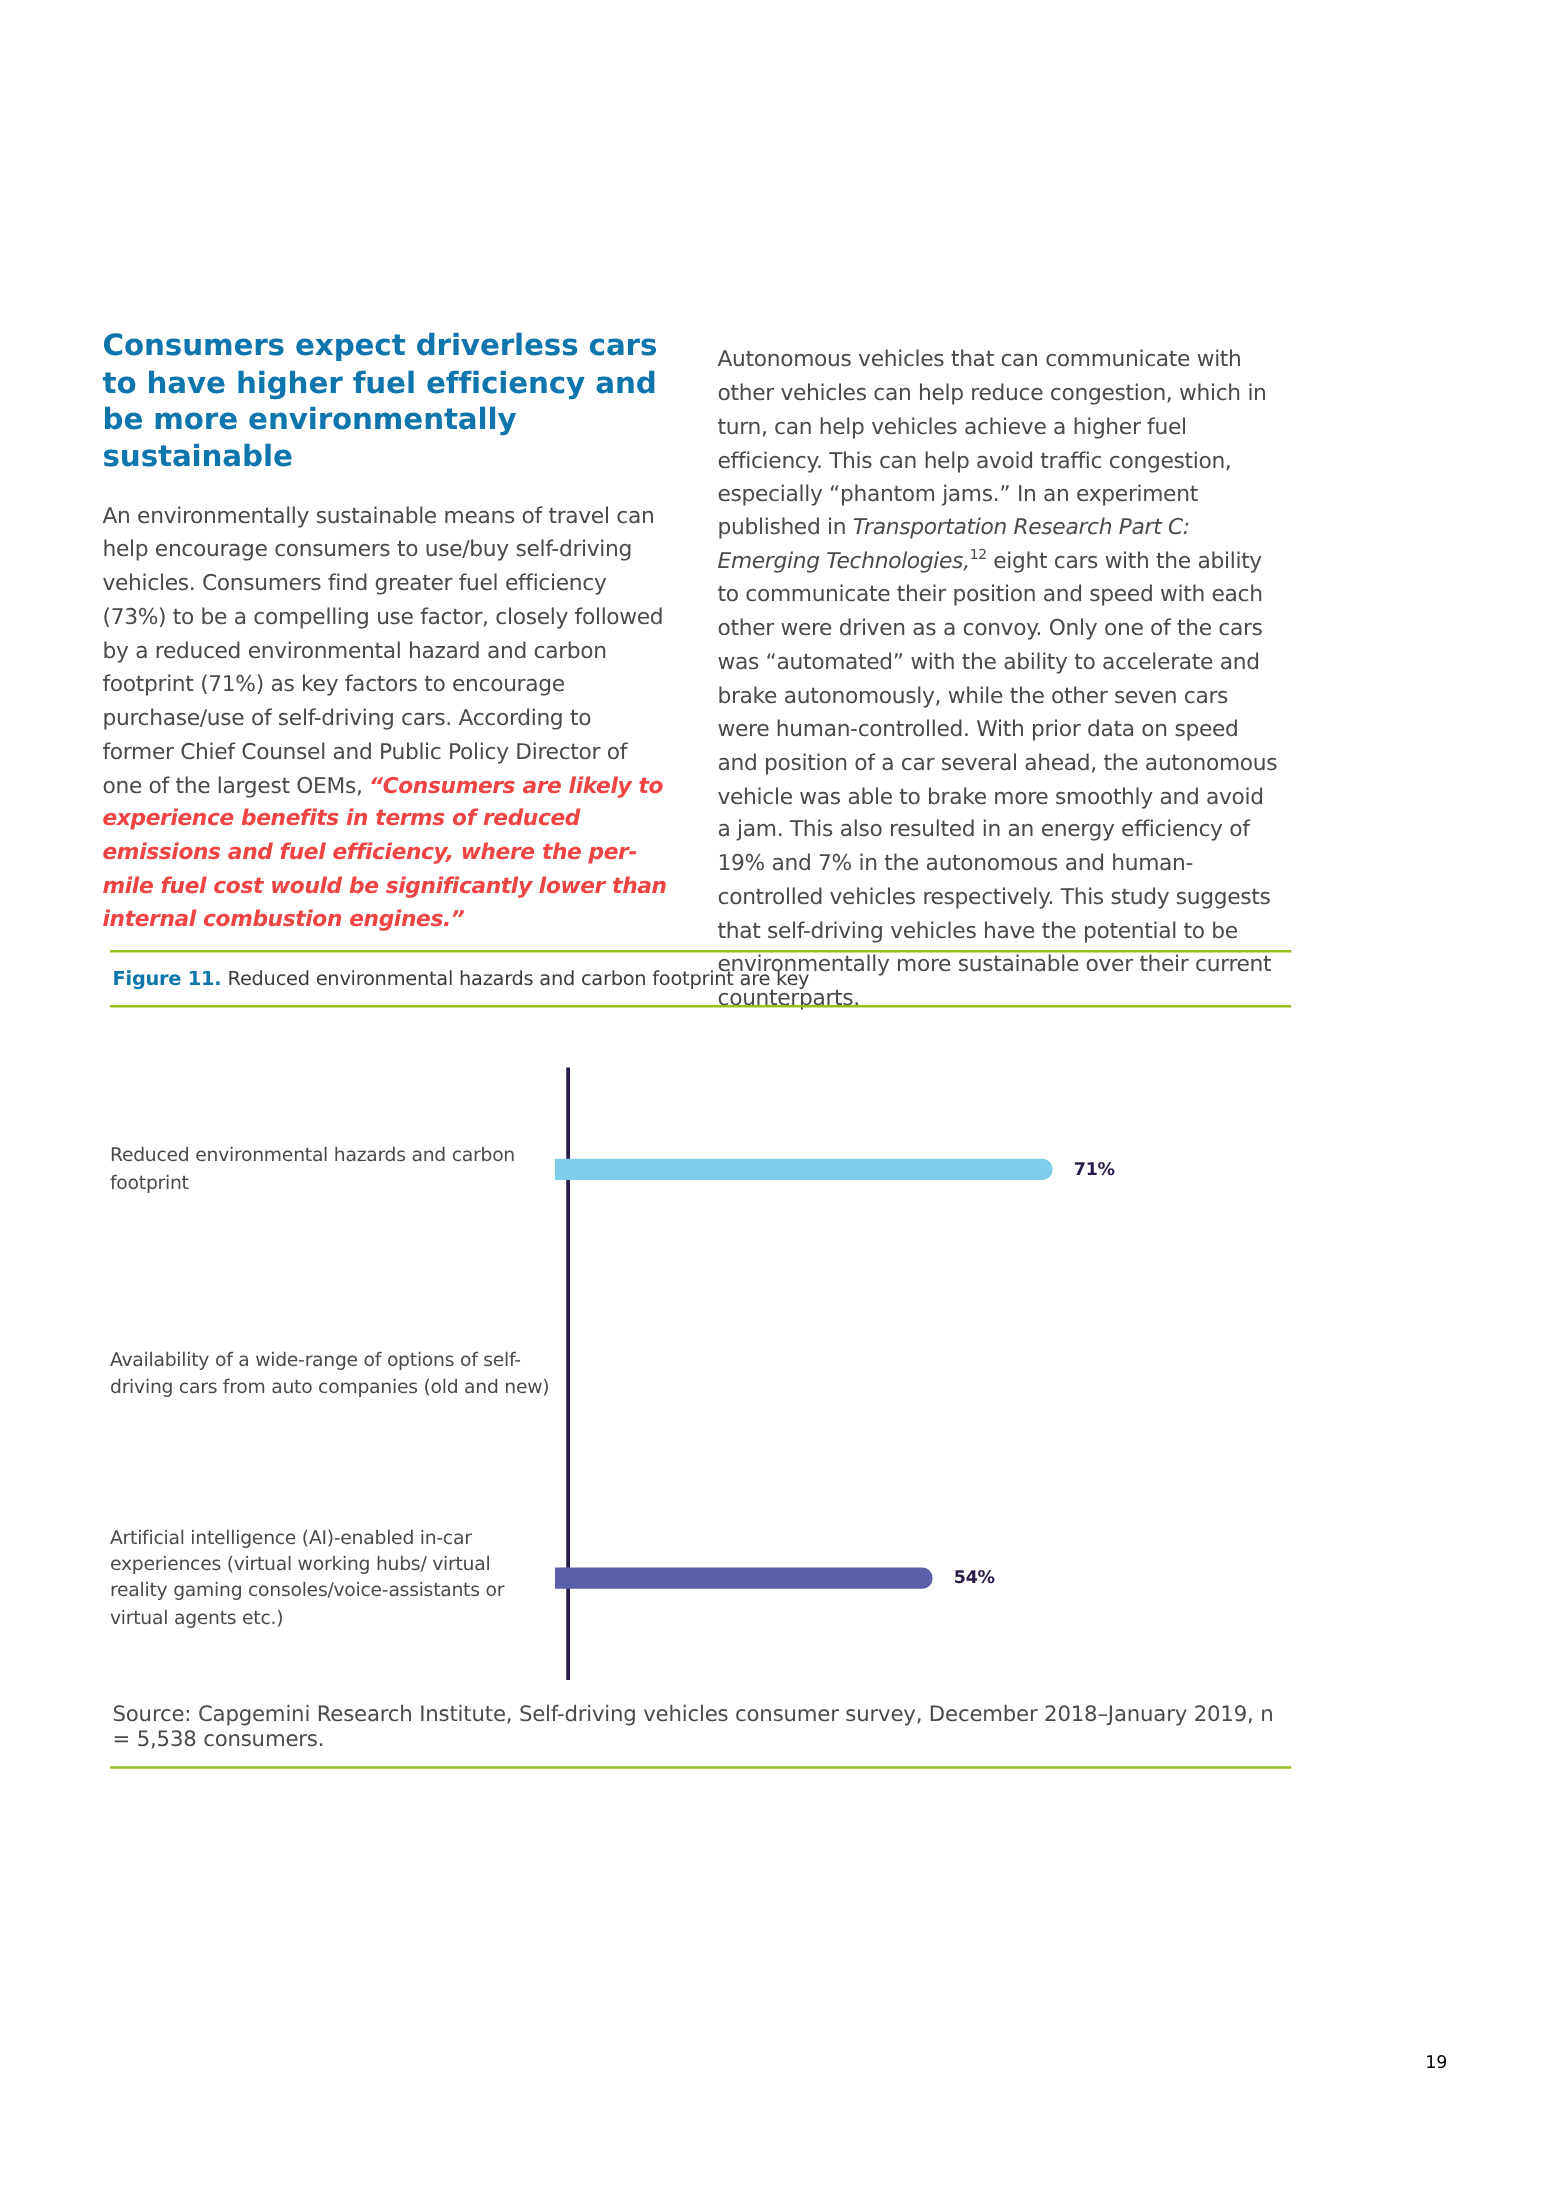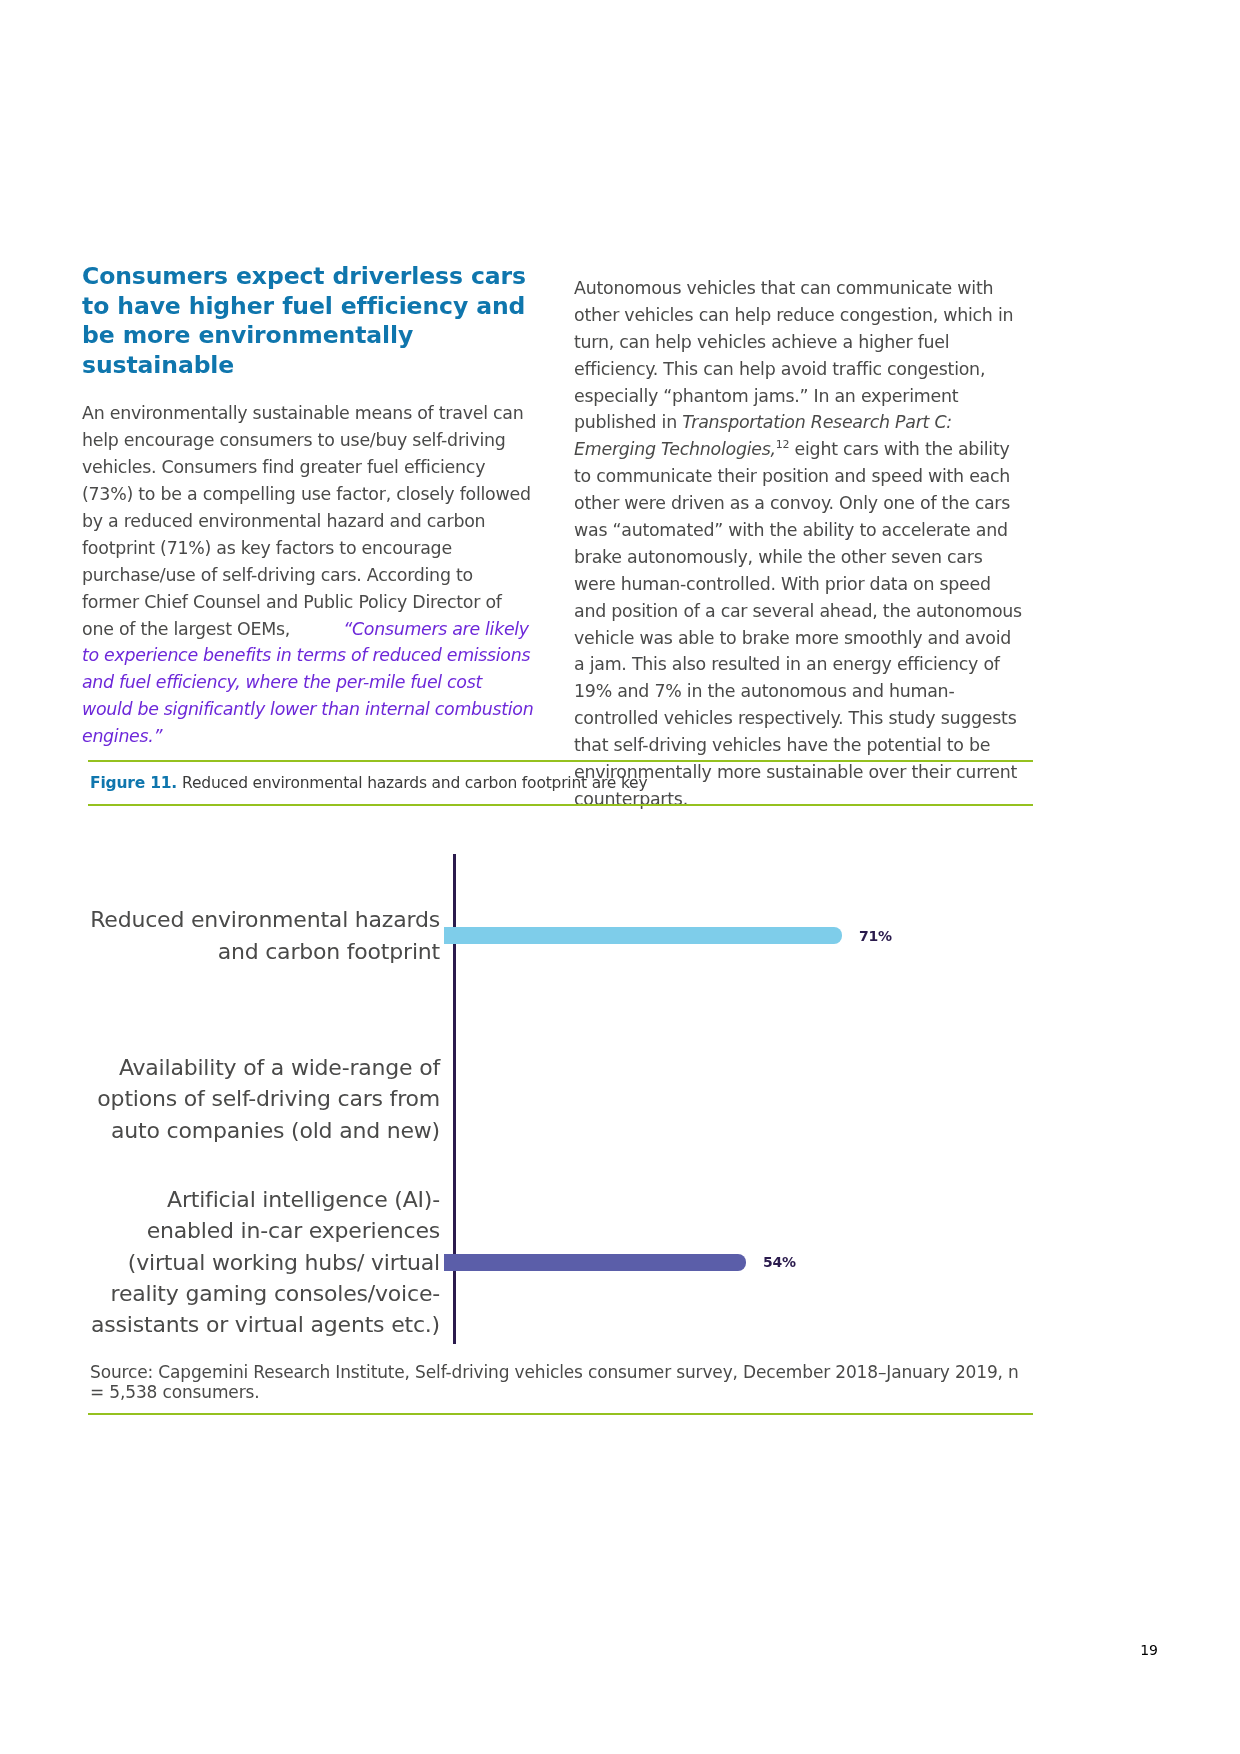--- a/index.html
+++ b/index.html
@@ -49,25 +49,24 @@
     font-size: 17.4px;
     line-height: 1.545;
     color: #4a4a49;
     font-family: "DejaVu Sans", sans-serif;
     letter-spacing: -0.25px;
   }
   .body-text.right-col {
     padding-top: 13px;
   }
   .quote {
-    color: #6d28d9;
+    color: #ef4444;
     font-style: italic;
-    font-weight: normal;
+    font-weight: bold;
     letter-spacing: -0.3px;
-    margin-left: 48px;
   }
   .ital {
     font-style: italic;
   }
   .sup {
     font-size: 11px;
     vertical-align: super;
     line-height: 0;
   }
 
@@ -132,23 +131,23 @@
     flex-direction: column;
   }
   .row {
     flex: 1 1 0;
     display: flex;
     align-items: center;
     position: relative;
   }
   .cat-label {
     width: 352px;
-    text-align: right;
+    text-align: left;
     padding-right: 1px;
-    font-size: 22px;
+    font-size: 15px;
     line-height: 1.42;
     color: #4a4a49;
     letter-spacing: -0.2px;
   }
   .bar-area {
     position: relative;
     flex: 1;
     display: flex;
     align-items: center;
     padding-left: 3px;

